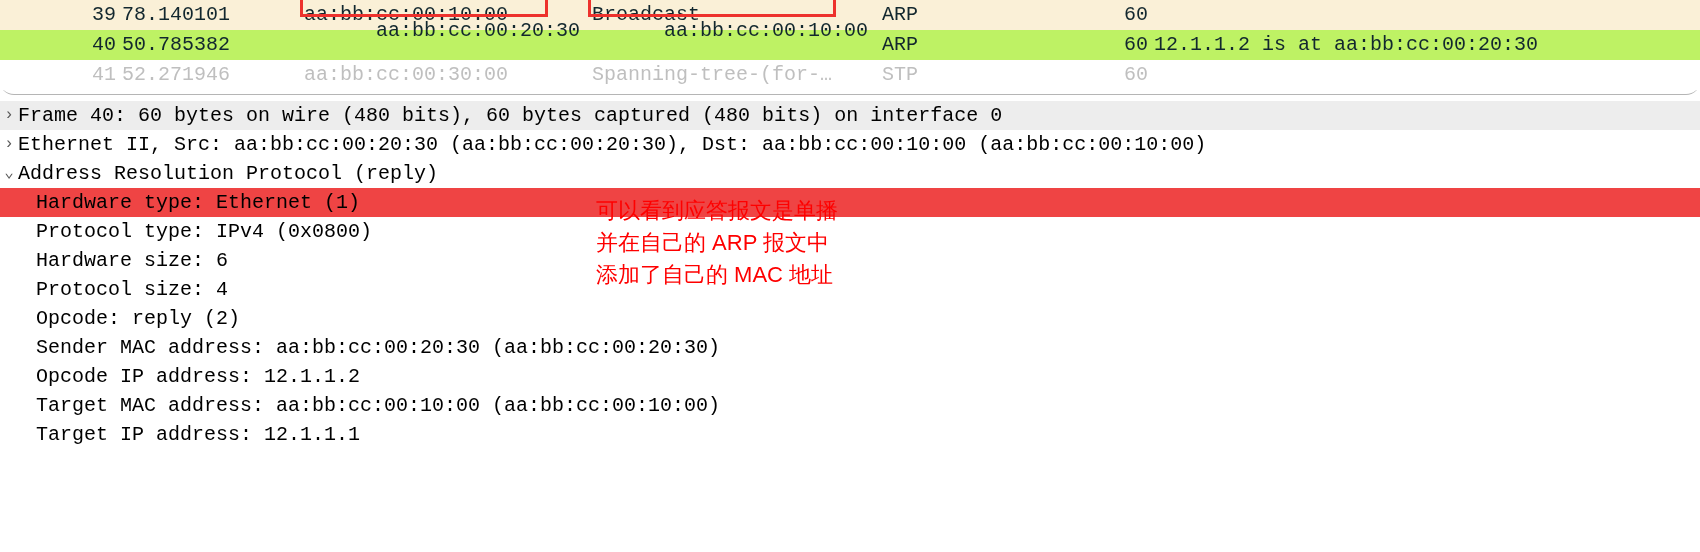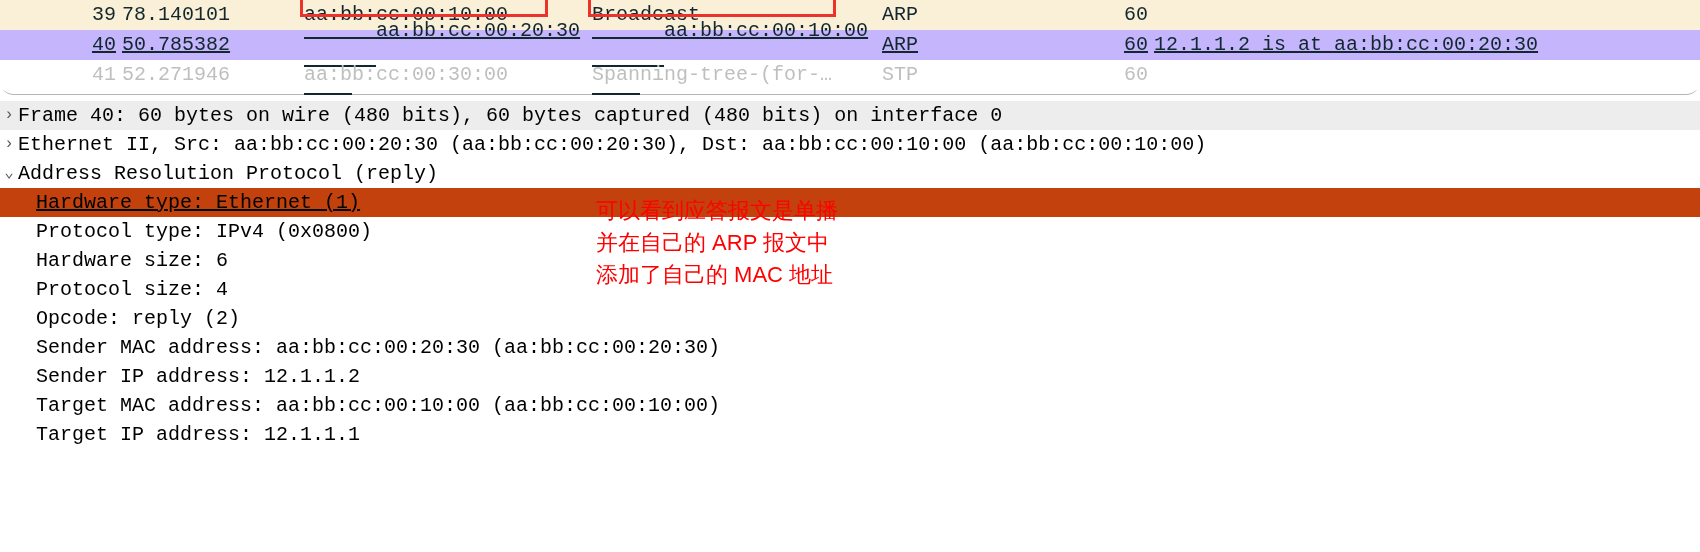--- a/index.html
+++ b/index.html
@@ -30,21 +30,21 @@
   }
   .packet-row .col-num    { width: 116px; text-align: right; padding-right: 6px; }
   .packet-row .col-time   { width: 182px; }
   .packet-row .col-src    { width: 288px; position: relative; }
   .packet-row .col-dst    { width: 290px; position: relative; }
   .packet-row .col-proto  { width: 220px; }
   .packet-row .col-len    { width:  46px; text-align: right; padding-right: 6px; }
   .packet-row .col-info   { flex: 1 1 auto; overflow: hidden; text-overflow: ellipsis; }
 
   .row-arp-bcast    { background: #faf0d7; color: #12272e; }
-  .row-arp-selected { background: #c4b5fd; color: #12272e; text-decoration: underline; }
+  .row-arp-selected { background: #bef264; color: #12272e; }
   .row-stp          { background: #ffffff; color: #bfbfbf; }
 
   .red-box {
     position: absolute;
     left: -4px;
     top: 0;
     height: 28px;
     border: 3px solid #ed322d;
     box-sizing: border-box;
     pointer-events: none;
@@ -67,21 +67,21 @@
     width: 18px;
     display: inline-flex;
     justify-content: center;
     font-size: 16px;
     color: #5a5a5a;
     cursor: pointer;
     user-select: none;
   }
   .indent-2 { padding-left: 36px; }
   .shade-frame { background: #ededed; }
-  .shade-hw    { background: #c2410c; text-decoration: underline; }
+  .shade-hw    { background: #ef4444; }
 
   
   .annotation {
     position: absolute;
     left: 596px;
     top: 100px;
     color: #fe0000;
     font-family: "Microsoft YaHei", "SimSun", sans-serif;
     font-size: 22px;
     line-height: 32px;
@@ -158,21 +158,21 @@
   <div class="detail-line indent-2">
     <span>Protocol size: 4</span>
   </div>
   <div class="detail-line indent-2">
     <span>Opcode: reply (2)</span>
   </div>
   <div class="detail-line indent-2">
     <span>Sender MAC address: aa:bb:cc:00:20:30 (aa:bb:cc:00:20:30)</span>
   </div>
   <div class="detail-line indent-2">
-    <span>Sender IP address: 12.1.1.2</span>
+    <span>Opcode IP address: 12.1.1.2</span>
   </div>
   <div class="detail-line indent-2">
     <span>Target MAC address: aa:bb:cc:00:10:00 (aa:bb:cc:00:10:00)</span>
   </div>
   <div class="detail-line indent-2">
     <span>Target IP address: 12.1.1.1</span>
   </div>
 
   <div class="annotation">
     <div>可以看到应答报文是单播</div>

